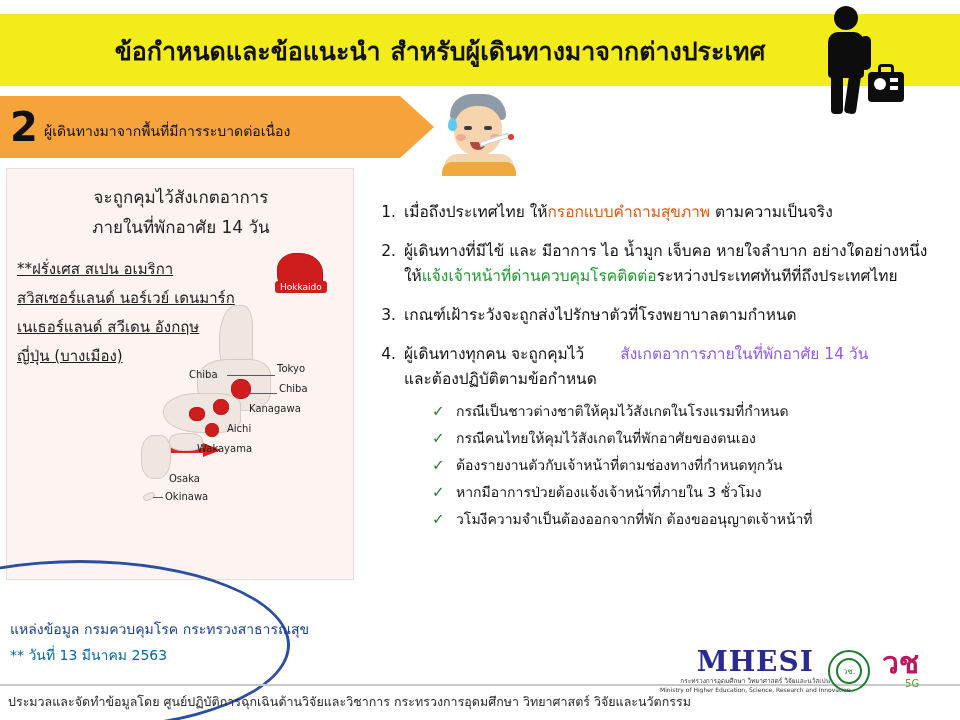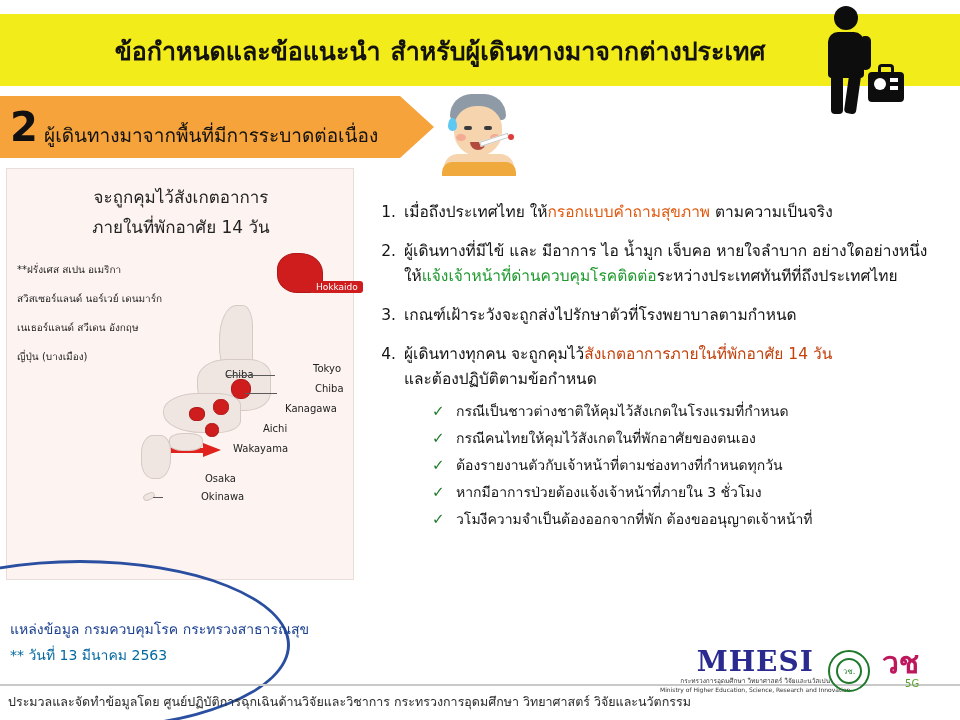--- a/index.html
+++ b/index.html
@@ -41,21 +41,21 @@
   .suitcase-line2 { position:absolute; left:72px; top:80px; width:8px; height:4px; background:#fff; }
 
   
   .arrow-band { position:absolute; left:0; top:96px; width:400px; height:62px; background:#f6a33c; }
   .arrow-tip {
     position:absolute; left:400px; top:96px; width:0; height:0;
     border-top:31px solid transparent; border-bottom:31px solid transparent;
     border-left:34px solid #f6a33c;
   }
   .step-num { position:absolute; left:10px; top:104px; font-size:40px; font-weight:bold; color:#111; }
-  .step-text { position:absolute; left:44px; top:120px; font-size:19px; color:#111; white-space:nowrap; }
+  .step-text { position:absolute; left:44px; top:120px; font-size:14px; color:#111; white-space:nowrap; }
 
   
   .sickman { position:absolute; left:436px; top:92px; width:90px; height:82px; }
   .sm-hair { position:absolute; left:14px; top:2px; width:56px; height:26px; background:#8e9ba6; border-radius:28px 28px 6px 6px; }
   .sm-face { position:absolute; left:18px; top:14px; width:48px; height:50px; background:#f6d4ae; border-radius:22px 22px 24px 24px; }
   .sm-eyeL { position:absolute; left:28px; top:34px; width:8px; height:4px; background:#3b3b3b; border-radius:2px; }
   .sm-eyeR { position:absolute; left:48px; top:34px; width:8px; height:4px; background:#3b3b3b; border-radius:2px; }
   .sm-cheekL { position:absolute; left:20px; top:42px; width:10px; height:7px; background:#f2a08c; border-radius:50%; opacity:.8;}
   .sm-cheekR { position:absolute; left:54px; top:42px; width:10px; height:7px; background:#f2a08c; border-radius:50%; opacity:.8;}
   .sm-mouth { position:absolute; left:34px; top:50px; width:16px; height:8px; background:#b14b3d; border-radius:0 0 8px 8px; }
@@ -66,53 +66,53 @@
   .sm-shirt { position:absolute; left:6px; top:70px; width:74px; height:14px; background:#f0a93c; border-radius:10px 10px 0 0; }
 
   
   .left-card {
     position:absolute; left:6px; top:168px; width:348px; height:412px;
     background:#fdf4f2; border:1px solid #e9ddd9;
   }
   .left-head1 { position:absolute; left:0; top:14px; width:348px; text-align:center; font-size:17px; color:#222; }
   .left-head2 { position:absolute; left:0; top:44px; width:348px; text-align:center; font-size:17px; color:#222; }
 
-  .country-list { position:absolute; left:10px; top:86px; width:210px; font-size:10px; color:#1d1d1d; line-height:29px; }
+  .country-list { position:absolute; left:10px; top:86px; width:210px; font-size:15px; color:#1d1d1d; line-height:29px;text-decoration:underline; }
   .country-list div { white-space:nowrap; }
 
   .red-arrow { position:absolute; left:150px; top:276px; width:66px; height:10px; }
   .red-arrow .shaft { position:absolute; left:0; top:3px; width:48px; height:5px; background:#e1221c; }
   .red-arrow .head { position:absolute; left:46px; top:-2px; width:0;height:0; border-top:7px solid transparent; border-bottom:7px solid transparent; border-left:18px solid #e1221c; }
 
   
   .map { position:absolute; left:120px; top:78px; width:222px; height:320px; }
   .isl { position:absolute; background:#efe6e2; border:1px solid #d7c9c4; }
   .isl.red { background:#cf1d1d; border-color:#b01717; }
-  .lbl { position:absolute; font-size:10px; color:#222; white-space:nowrap;margin-left:36px; }
+  .lbl { position:absolute; font-size:10px; color:#222; white-space:nowrap; }
   .lbl.badge { background:#cf1d1d; color:#fff; padding:1px 5px; border-radius:3px; font-size:9px; }
   .tick { position:absolute; background:#5a5a5a; height:1px; }
 
   
   .source1 { position:absolute; left:10px; top:618px; font-size:14px; color:#1a3f8f; }
   .source2 { position:absolute; left:10px; top:644px; font-size:14px; color:#0369a1; }
   .blue-swoosh {
     position:absolute; left:-130px; top:560px; width:420px; height:170px;
     border:3px solid #2a4fa0; border-radius:50%; background:transparent;
   }
   .footer-line { position:absolute; left:0; top:684px; width:960px; height:2px; background:#c9c9c9; }
   .footer-note { position:absolute; left:8px; top:692px; font-size:12.5px; color:#2a2a2a; }
 
   
   .right { position:absolute; left:374px; top:200px; width:580px; }
   .item { position:relative; margin-bottom:14px; font-size:15.5px; color:#141414; line-height:25px; }
   .item .num { position:absolute; left:0; top:0; width:22px; text-align:right; }
   .item .body { margin-left:30px; }
   .hl-orange { color:#e05a10; }
   .hl-green { color:#1f9a2f; }
-  .hl-purple { color:#c2410c; }
+  .hl-purple { color:#8b5cf6;margin-left:36px; }
 
   .checks { margin-left:52px; margin-top:6px; }
   .check-row { position:relative; font-size:14px; color:#141414; line-height:27px; white-space:nowrap; }
   .check-row .tickmark { position:absolute; left:-24px; top:0px; color:#1f7a2b; font-size:15px; }
 
   
   .logos { position:absolute; left:660px; top:648px; width:290px; height:50px; }
   .mhesi { position:absolute; left:0; top:0; text-align:center; }
   .mhesi .big { font-family:"DejaVu Serif", "Liberation Serif", serif; font-size:28px; font-weight:bold; color:#2b2b8f; letter-spacing:1px; line-height:28px; }
   .mhesi .small1 { font-size:6.5px; color:#333; }

